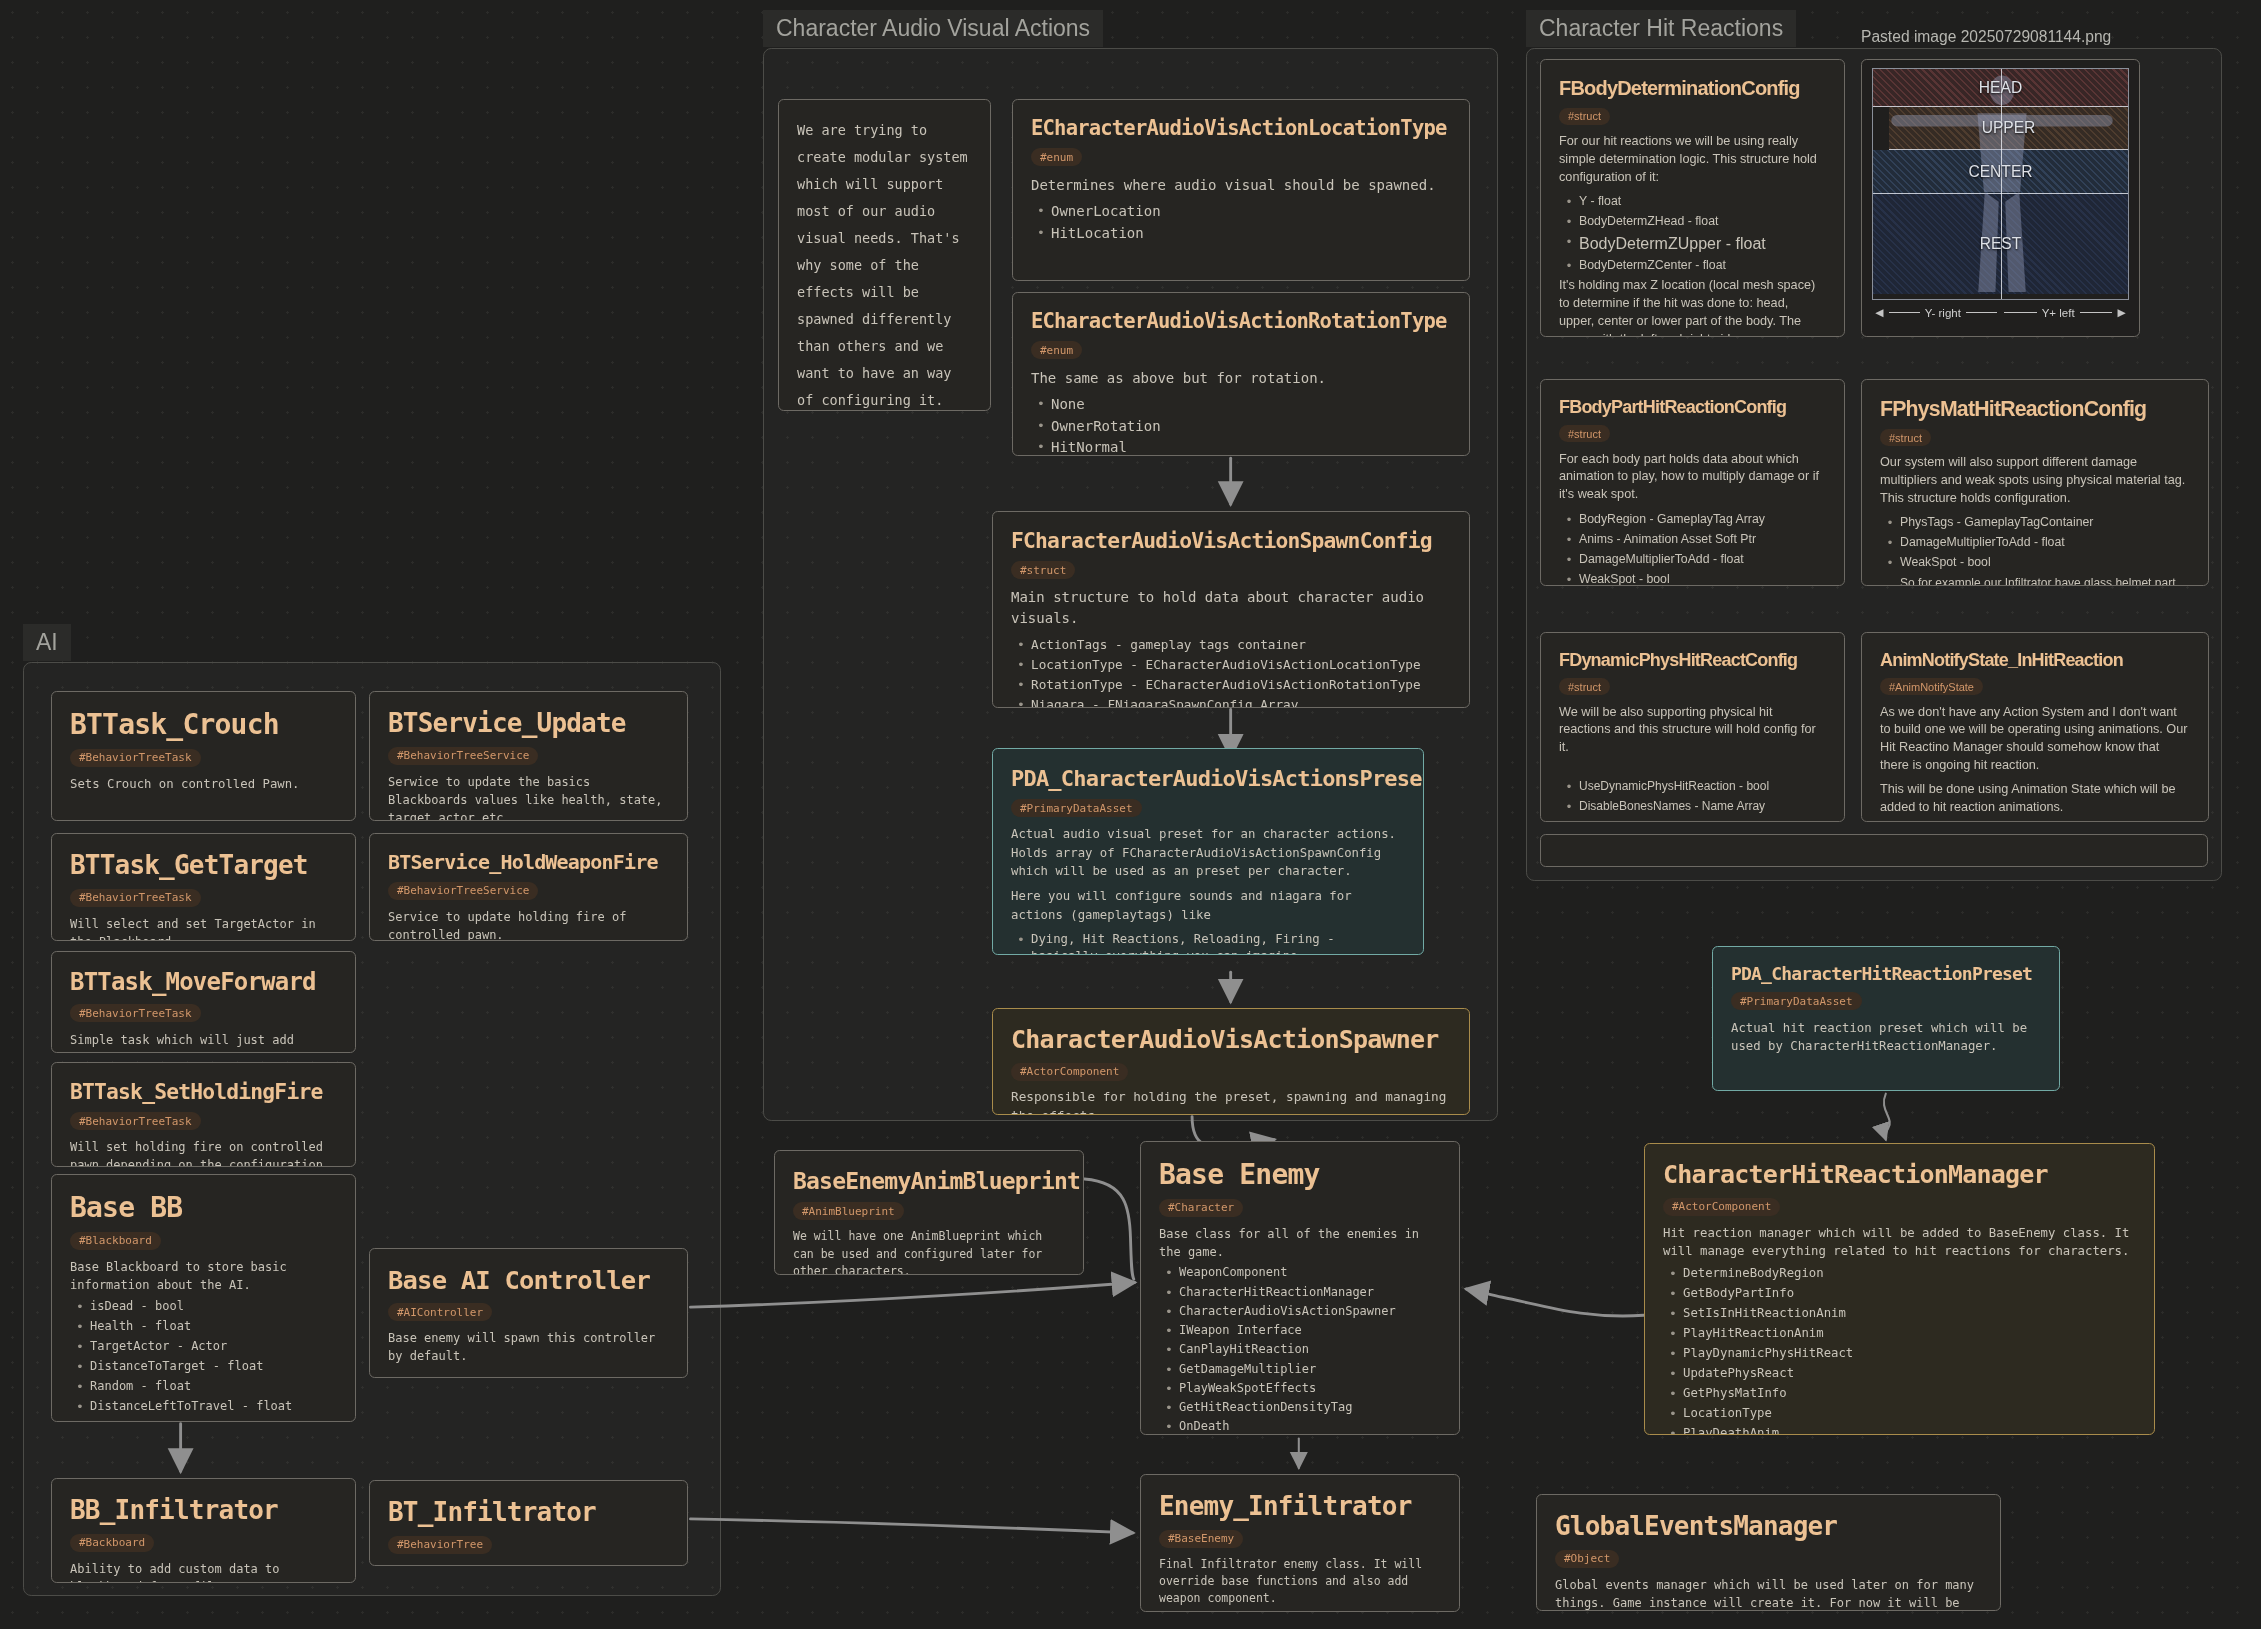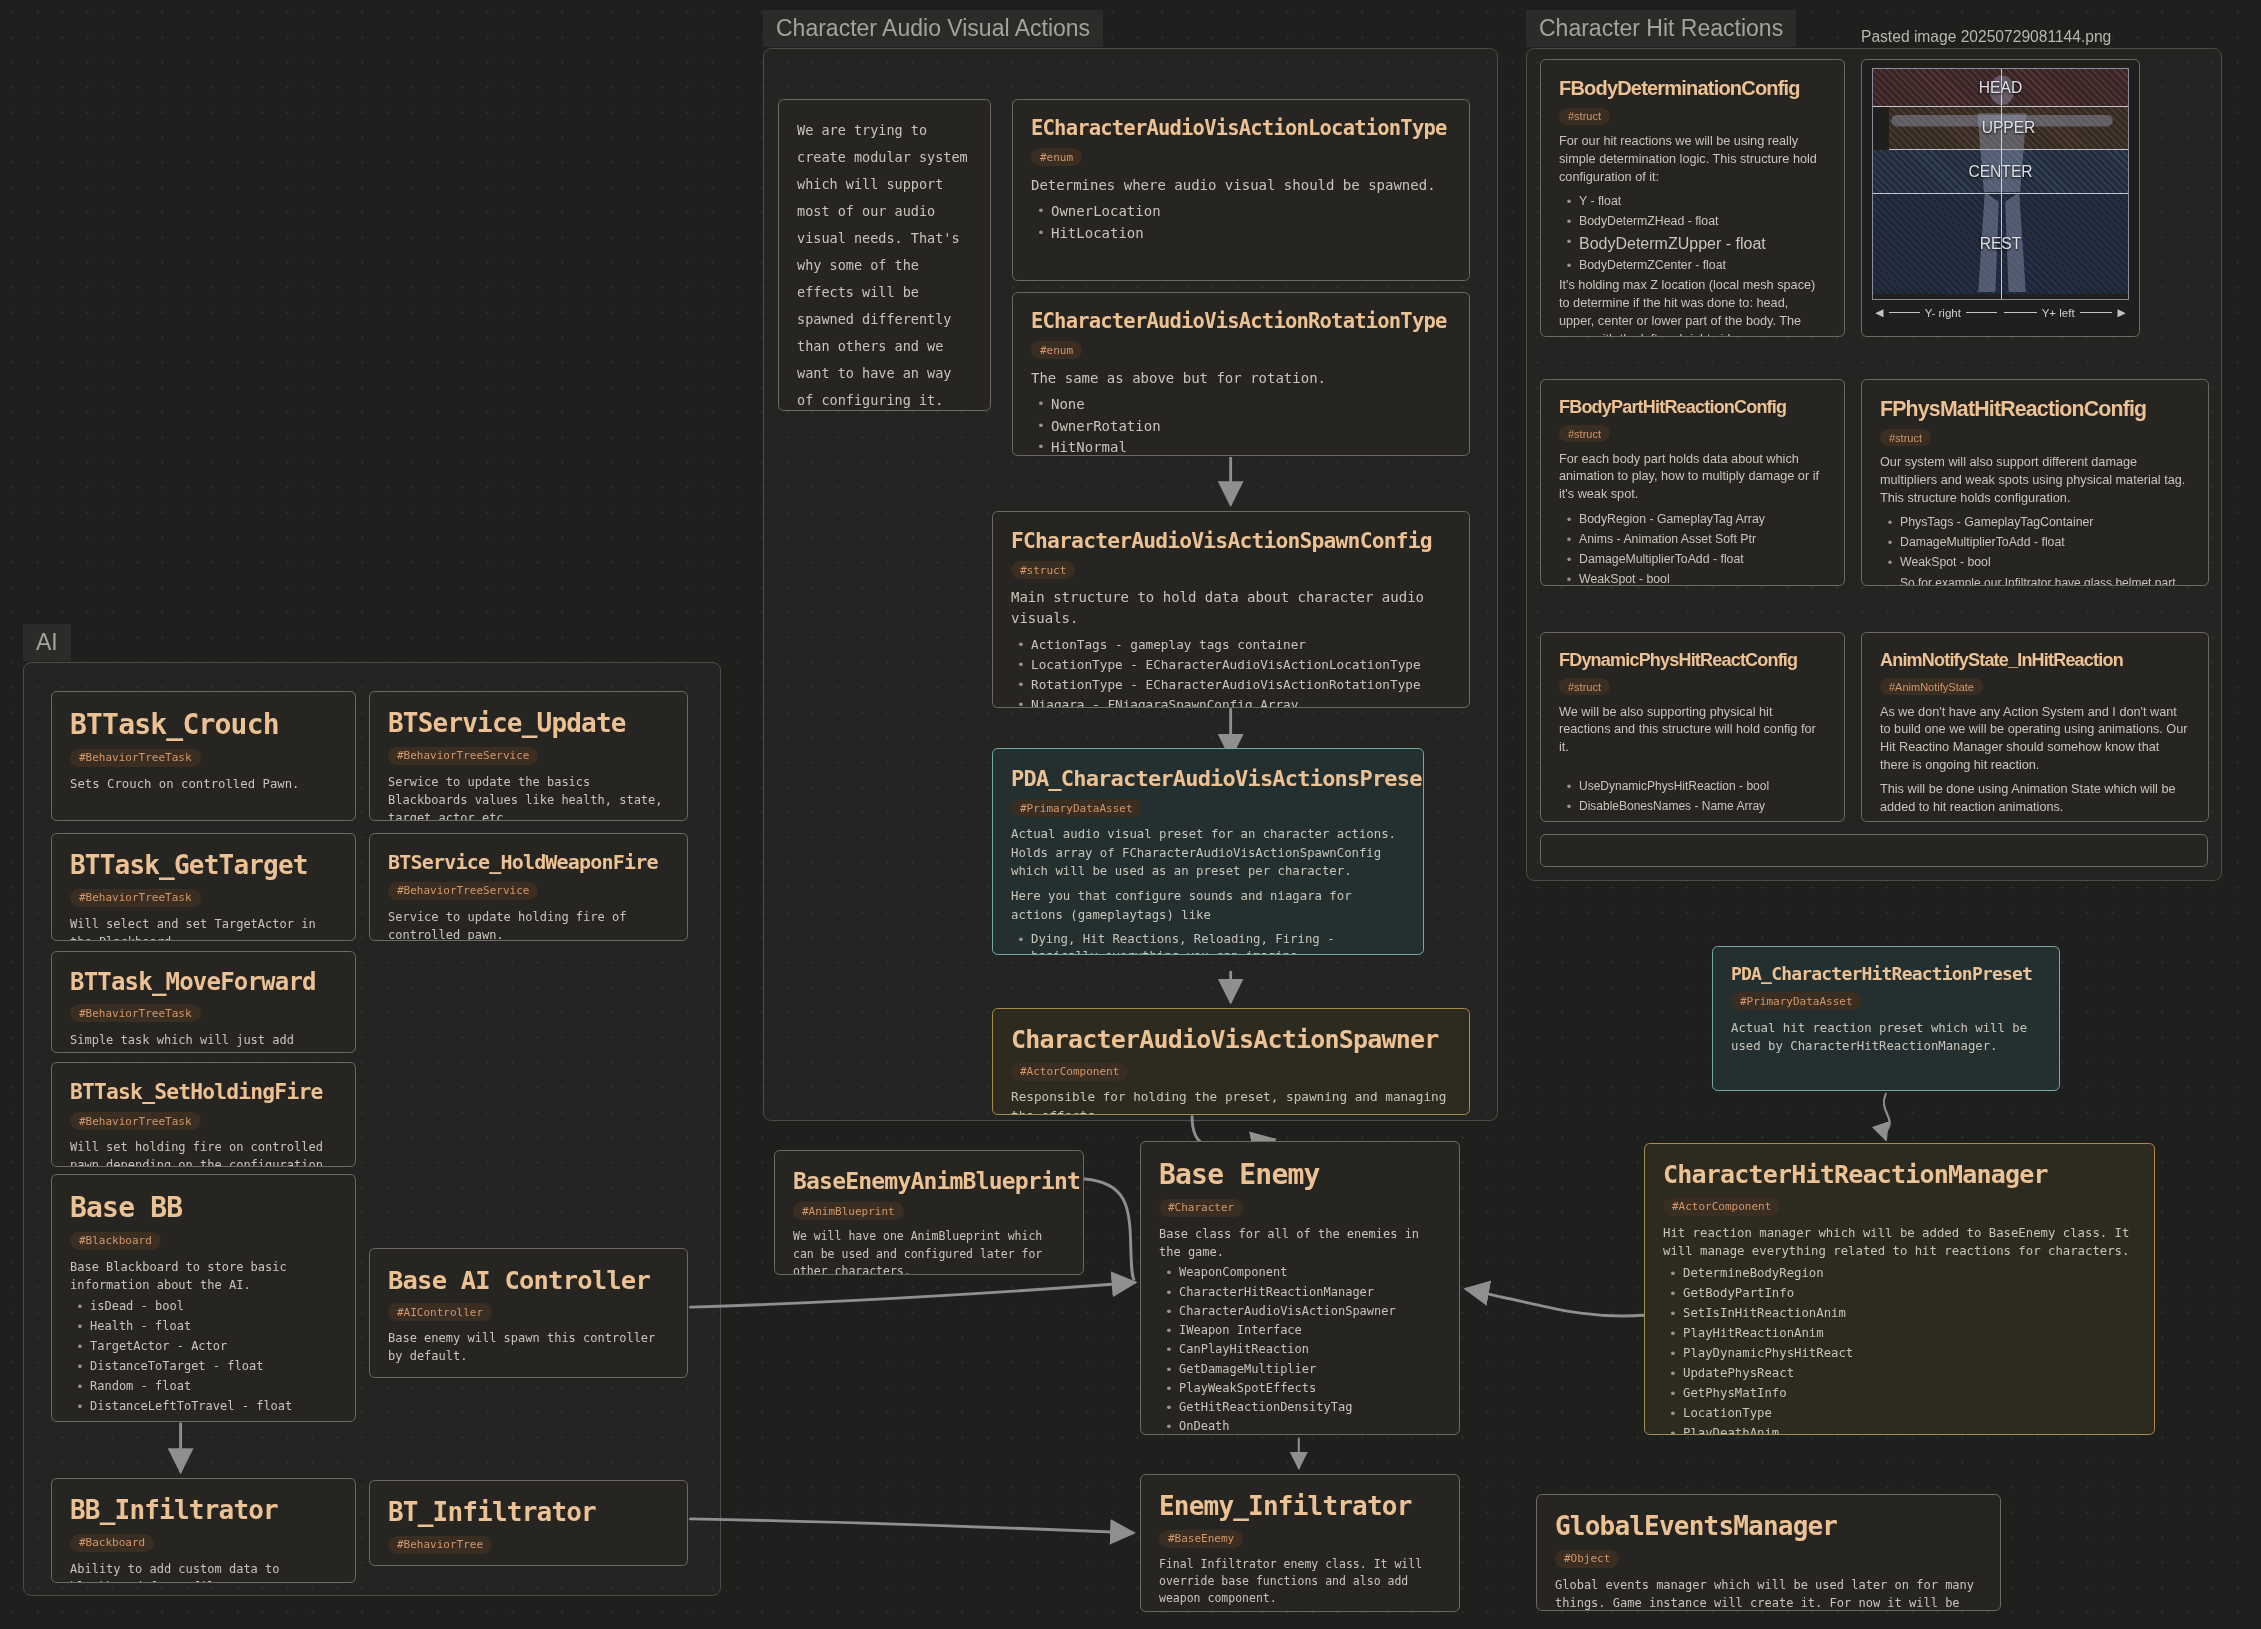--- a/index.html
+++ b/index.html
@@ -141,21 +141,21 @@
         <span class="bdot">•</span>
         <span class="btxt" style="font-size:12.7px">Niagara - FNiagaraSpawnConfig Array</span>
       </div>
     
   </div>
 
   <div class="card teal" style="left:992px;top:748px;width:432px;height:207px">
     <div class="title" style="font-size:22px">PDA_CharacterAudioVisActionsPreset</div>
     <div class="badge">#PrimaryDataAsset</div>
     <p class="body" style="font-size:12.3px">Actual audio visual preset for an character actions. Holds array of FCharacterAudioVisActionSpawnConfig which will be used as an preset per character.</p>
-    <p class="body" style="font-size:12.3px">Here you that configure sounds and niagara for actions (gameplaytags) like</p>
+    <p class="body" style="font-size:12.3px">Here you will configure sounds and niagara for actions (gameplaytags) like</p>
     <div class="brow">
         <span class="bdot">•</span>
         <span class="btxt" style="font-size:12.3px">Dying, Hit Reactions, Reloading, Firing - basically everything you can imagine,</span>
       </div>
     
   </div>
 
   <div class="card gold" style="left:992px;top:1008px;width:478px;height:107px">
     <div class="title" style="font-size:25px">CharacterAudioVisActionSpawner</div>
     <div class="badge">#ActorComponent</div>

